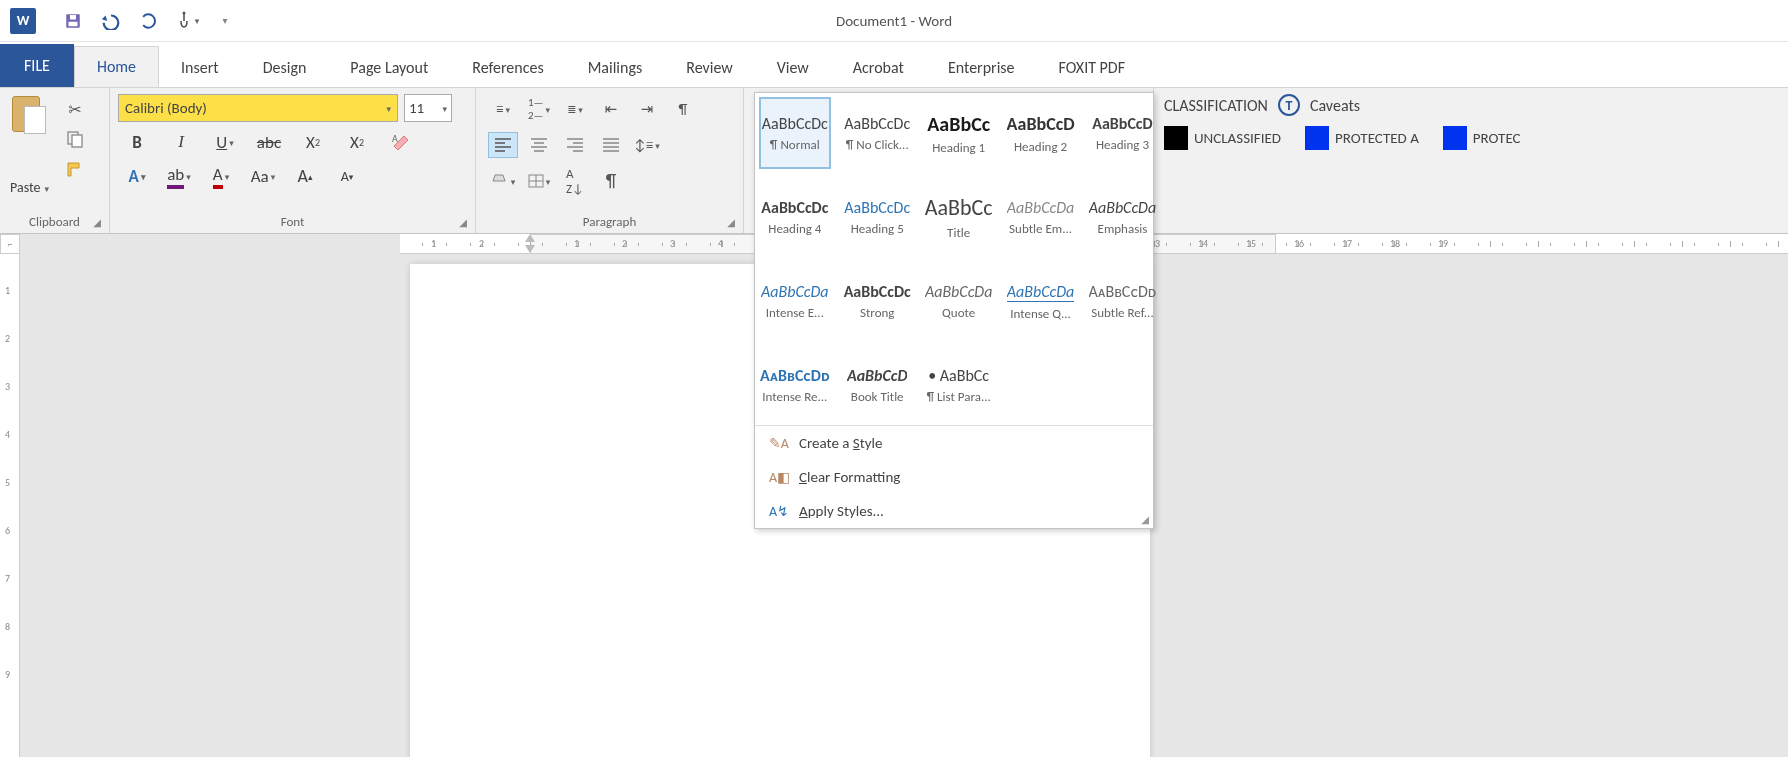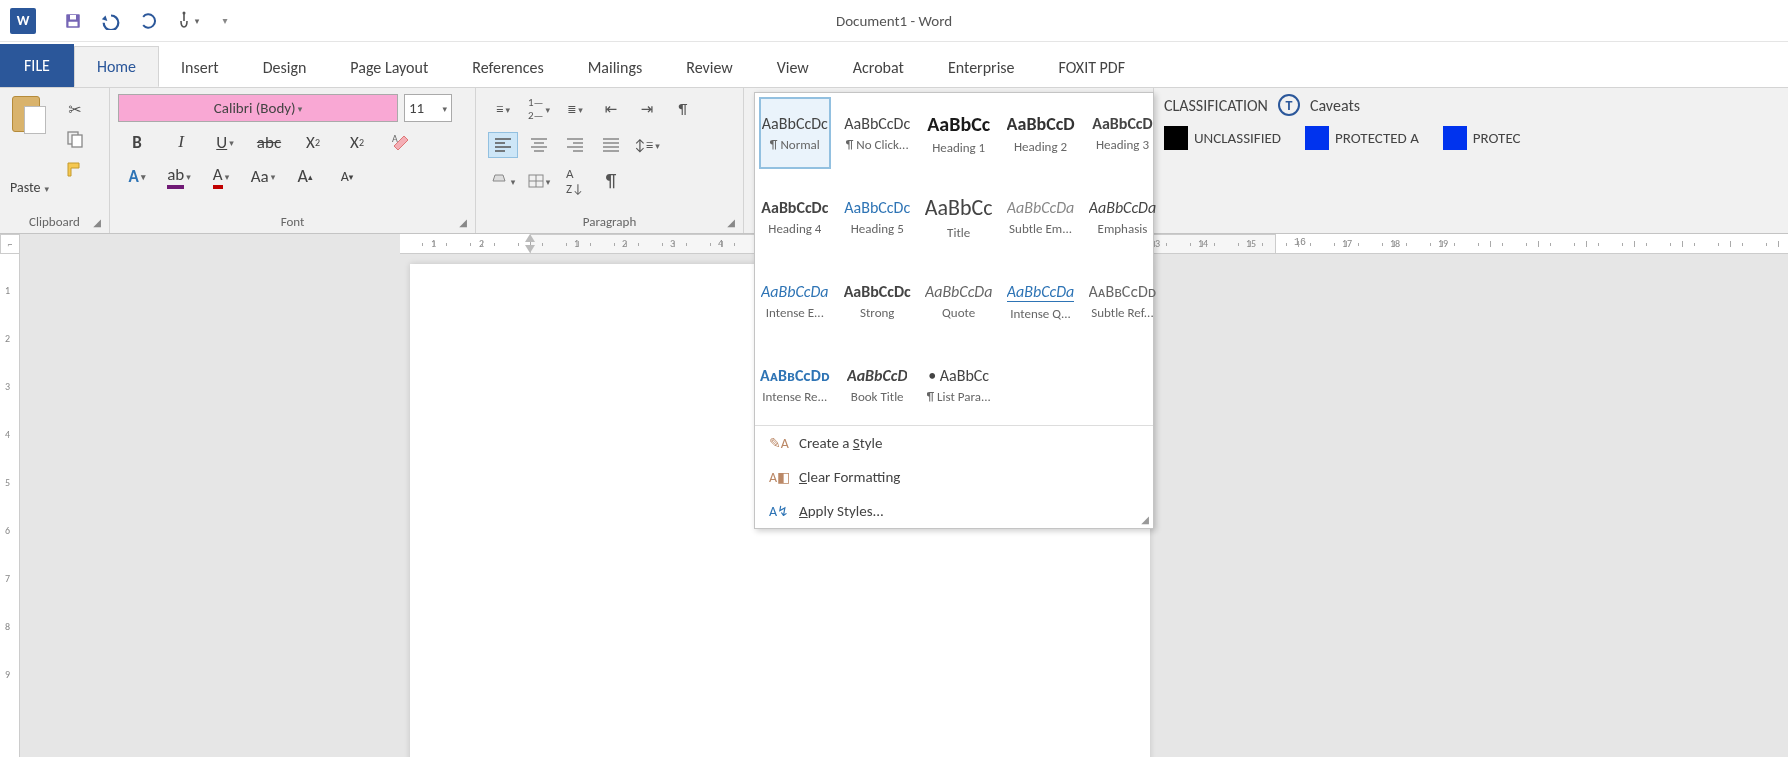--- a/index.html
+++ b/index.html
@@ -30,21 +30,21 @@
   .paste-btn { display:flex; flex-direction:column; align-items:center; cursor:pointer; padding:4px; height: 108px; justify-content: space-between;}
   .paste-icon-top { width:36px; height:40px; position:relative; }
   .paste-board { width:28px;height:36px;background:#d9b36c;border:1px solid #b58b3a;border-radius:3px;position:absolute;left:0;top:0; }
   .paste-paper { width:22px;height:28px;background:#fff;border:1px solid #bbb;position:absolute;left:12px;top:10px; }
   .mini-col { display:flex;flex-direction:column; gap:8px; padding-top:6px; }
   .mini-btn { width:28px;height:22px; display:flex;align-items:center;justify-content:center; cursor:pointer; font-size:16px; color:#555; }
 
   
   .font-content { display:flex; flex-direction:column; gap:6px; padding:2px; }
   .row { display:flex; gap:6px; align-items:center; }
-  .font-combo { width:280px; height:28px; border:1px solid #aaa; background:#f9a8d4; display:flex; align-items:center; padding:0 6px; font-size:15px; justify-content:center; }
+  .font-combo { width:280px; height:28px; border:1px solid #aaa; background:#fde047; display:flex; align-items:center; padding:0 6px; font-size:15px; justify-content:space-between; }
   .size-combo { width:48px; height:28px; border:1px solid #aaa; background:#fff; display:flex; align-items:center; padding:0 4px; font-size:15px; justify-content:space-between;}
   .fontbtn { min-width:30px; height:28px; display:flex;align-items:center;justify-content:center; cursor:pointer; font-size:17px; }
   .dd-caret { font-size:9px; color:#666; margin-left:2px; }
 
   
   .para-content { display:flex; flex-direction:column; gap:10px; padding:4px 6px;}
   .pbtn { width:30px;height:26px;display:flex;align-items:center;justify-content:center;cursor:pointer;font-size:15px;color:#555; }
   .pbtn.active { background:#cde6f7; border:1px solid #92c0e0; }
 
   
@@ -412,21 +412,21 @@
         <div style="position: absolute; top: 3px; left: 414px;">6</div>
         <div style="position: absolute; top: 3px; left: 462px;">7</div>
         <div style="position: absolute; top: 3px; left: 510px;">8</div>
         <div style="position: absolute; top: 3px; left: 558px;">9</div>
         <div style="position: absolute; top: 3px; left: 606px;">10</div>
         <div style="position: absolute; top: 3px; left: 654px;">11</div>
         <div style="position: absolute; top: 3px; left: 702px;">12</div>
         <div style="position: absolute; top: 3px; left: 750px;">13</div>
         <div style="position: absolute; top: 3px; left: 798px;">14</div>
         <div style="position: absolute; top: 3px; left: 846px;">15</div>
-        <div style="position: absolute; top: 3px; left: 894px; font-family: Liberation Mono, monospace;">16</div>
+        <div style="position: absolute; top: 3px; left: 894px;">16</div>
         <div style="position: absolute; top: 3px; left: 942px;">17</div>
         <div style="position: absolute; top: 3px; left: 990px;">18</div>
         <div style="position: absolute; top: 3px; left: 1038px;">19</div>
         <div style="position: absolute; left: 22px; top: 8.5px; width: 1px; height: 3px; background: rgb(170, 170, 170);"></div>
         <div style="position: absolute; left: 34px; top: 7px; width: 1px; height: 6px; background: rgb(170, 170, 170);"></div>
         <div style="position: absolute; left: 46px; top: 8.5px; width: 1px; height: 3px; background: rgb(170, 170, 170);"></div>
         <div style="position: absolute; left: 70px; top: 8.5px; width: 1px; height: 3px; background: rgb(170, 170, 170);"></div>
         <div style="position: absolute; left: 82px; top: 7px; width: 1px; height: 6px; background: rgb(170, 170, 170);"></div>
         <div style="position: absolute; left: 94px; top: 8.5px; width: 1px; height: 3px; background: rgb(170, 170, 170);"></div>
         <div style="position: absolute; left: 118px; top: 8.5px; width: 1px; height: 3px; background: rgb(170, 170, 170);"></div>

